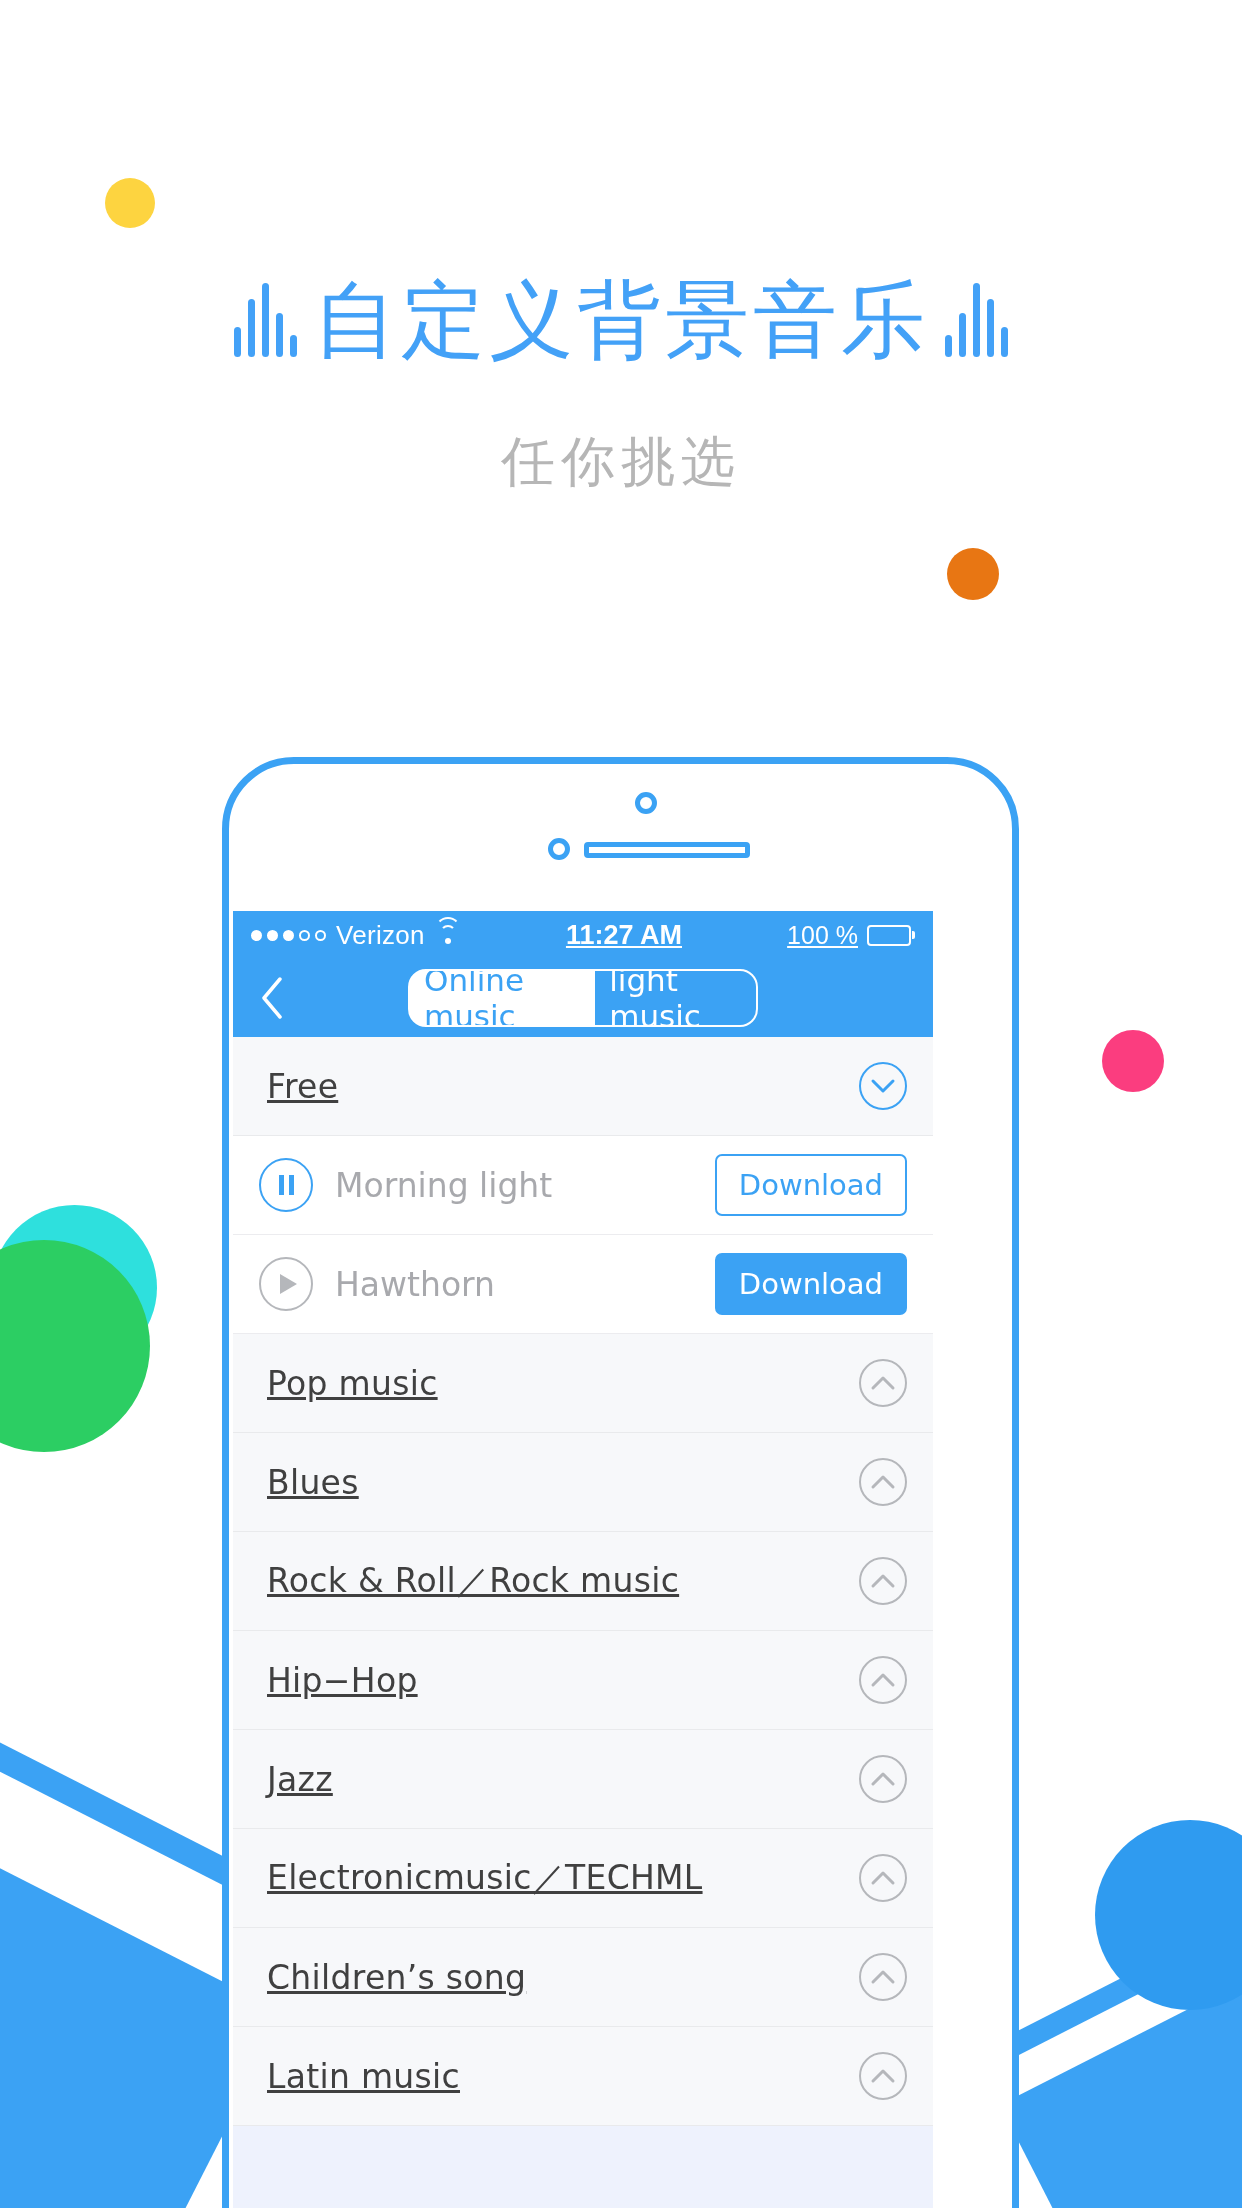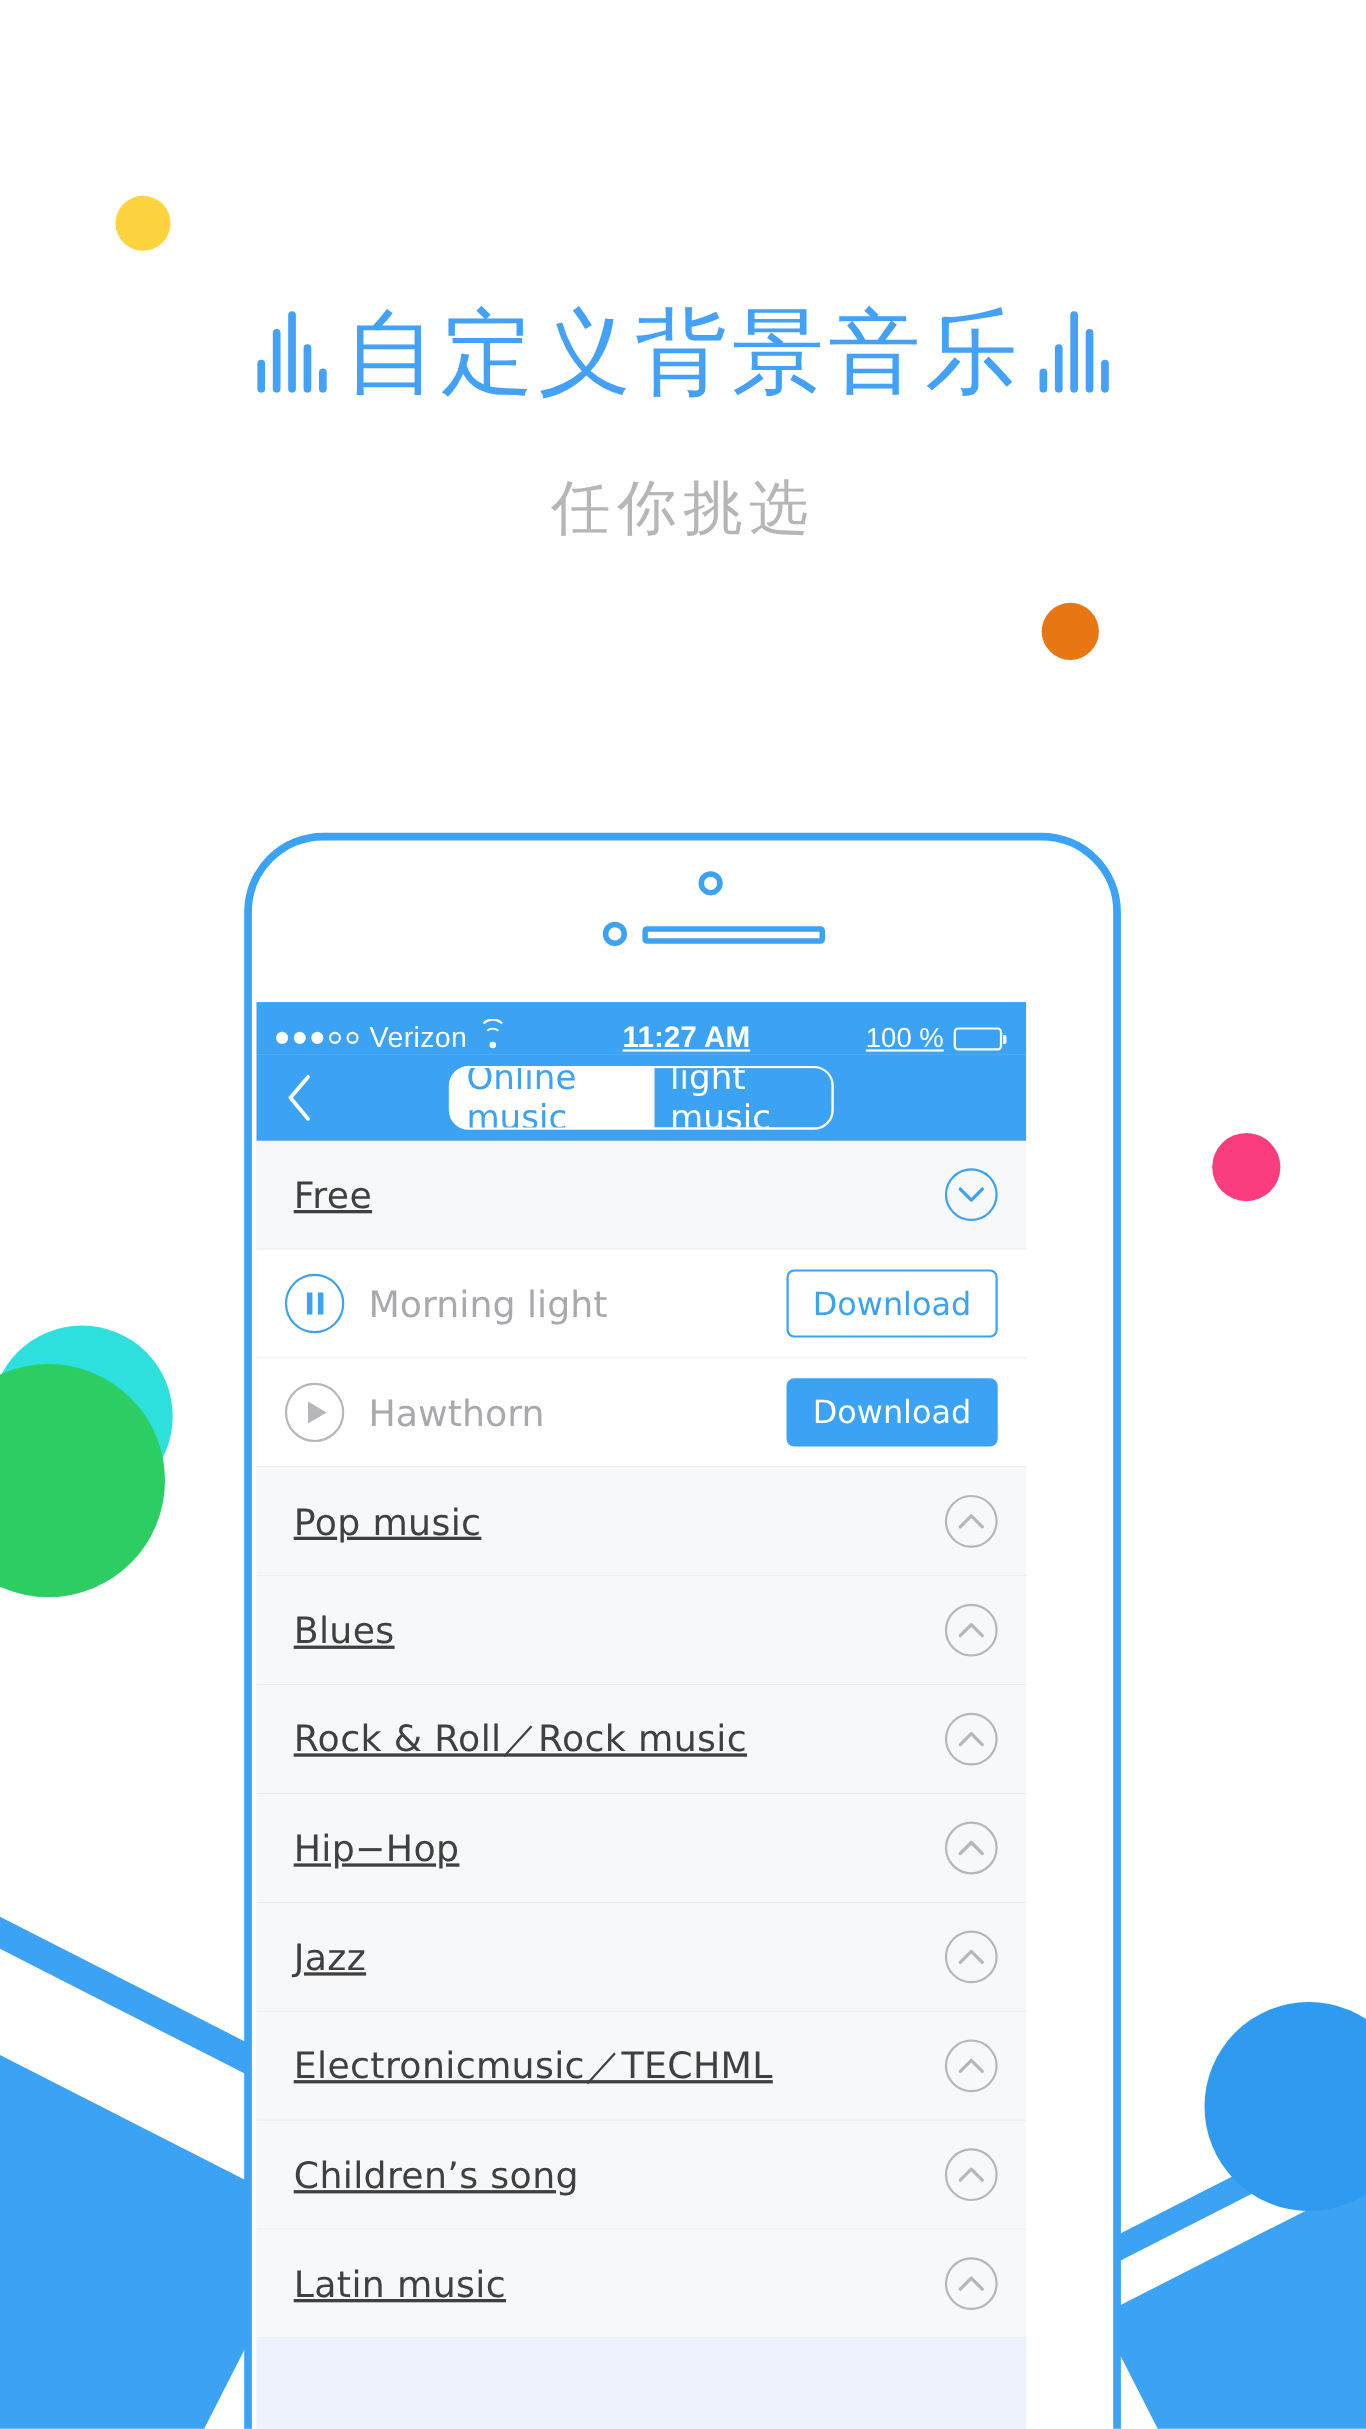--- a/index.html
+++ b/index.html
@@ -52,21 +52,21 @@
   .phone{position:absolute;left:222px;top:757px;width:797px;height:1460px;
     border:7px solid #3ba2f4;border-radius:72px 72px 0 0;background:#ffffff;box-sizing:border-box;overflow:hidden;}
   .phone-top{position:relative;height:147px;}
   .cam{position:absolute;left:calc(50% + 14px);top:28px;width:22px;height:22px;border:5px solid #3ba2f4;border-radius:50%;box-sizing:border-box;}
   .sensor{position:absolute;left:calc(50% - 73px);top:74px;width:22px;height:22px;border:5px solid #3ba2f4;border-radius:50%;box-sizing:border-box;}
   .speaker{position:absolute;left:calc(50% - 37px);top:78px;width:166px;height:16px;border:5px solid #3ba2f4;border-radius:4px;box-sizing:border-box;}
 
   .screen{position:absolute;left:4px;top:147px;width:700px;height:1310px;background:#f7f8fa;overflow:hidden;}
 
   
-  .statusbar{height:48px;background:#3ba2f4;display:flex;align-items:flex-end;
+  .statusbar{height:48px;background:#3ba2f4;display:flex;align-items:center;
     color:#fff;font-size:26px;font-weight:bold;padding:0 18px;box-sizing:border-box;}
   .sb-left{display:flex;align-items:center;gap:10px;}
   .sig{display:flex;align-items:center;gap:5px;}
   .sig i{display:block;width:11px;height:11px;border-radius:50%;border:2px solid #fff;box-sizing:border-box;}
   .sig i.on{background:#fff;}
   .carrier{font-weight:400;font-size:26px;letter-spacing:.3px;}
   .wifi{display:inline-block;width:26px;height:20px;position:relative;}
   .wifi s{position:absolute;left:50%;bottom:1px;transform:translateX(-50%);width:6px;height:6px;background:#fff;border-radius:50%;text-decoration:none;}
   .wifi u{position:absolute;left:50%;transform:translateX(-50%);border:2.5px solid #fff;border-bottom-color:transparent;border-left-color:transparent;border-right-color:transparent;border-radius:50%;text-decoration:none;}
   .wifi u.a{width:22px;height:22px;bottom:2px;}

